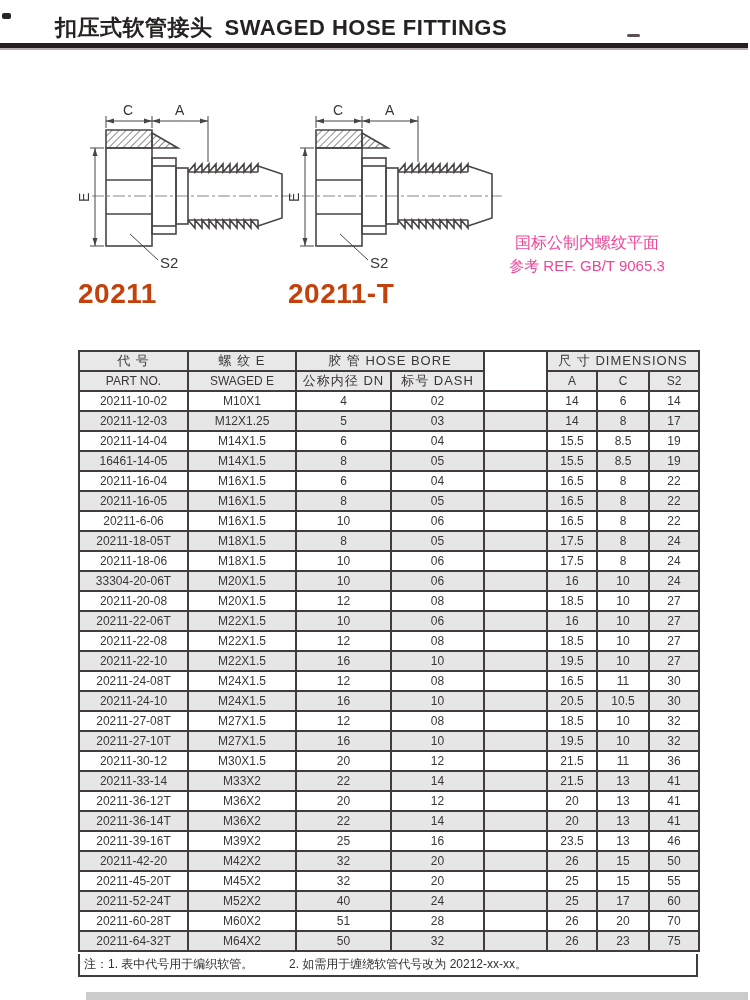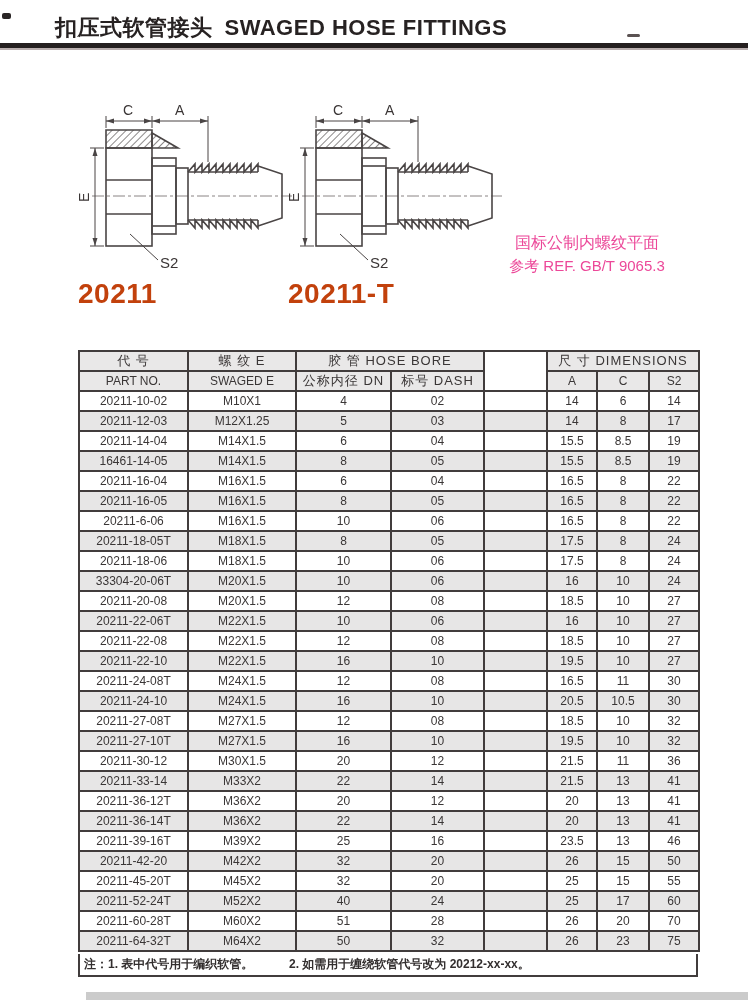--- a/index.html
+++ b/index.html
@@ -51,21 +51,21 @@
   .spec-table thead .zh{font-size:13px;letter-spacing:1px;margin-left:9px;}
   .spec-table tbody tr:nth-child(even) td{background:#e7e6e6;}
 
   
   .notes{
     position:absolute;left:78px;top:954px;width:620px;box-sizing:border-box;
     border:2px solid #413c3c;border-top:none;
     padding:2px 4px 3px 4px;font-size:12px;line-height:16px;color:#332f2f;
     background:#ffffff;
   }
-  .notes .row{display:grid;grid-template-columns:205px 1fr;font-weight:bold;}
+  .notes .row{display:grid;grid-template-columns:205px 1fr;}
   .notes .cell{white-space:nowrap;overflow:hidden;}
 
   .bottom-strip{position:absolute;left:86px;top:992px;width:664px;height:8px;background:#cbcbcb;}
 
   svg text{font-family:"Liberation Sans", sans-serif;}
 </style>
 </head>
 <body>
 
 <div class="page">

